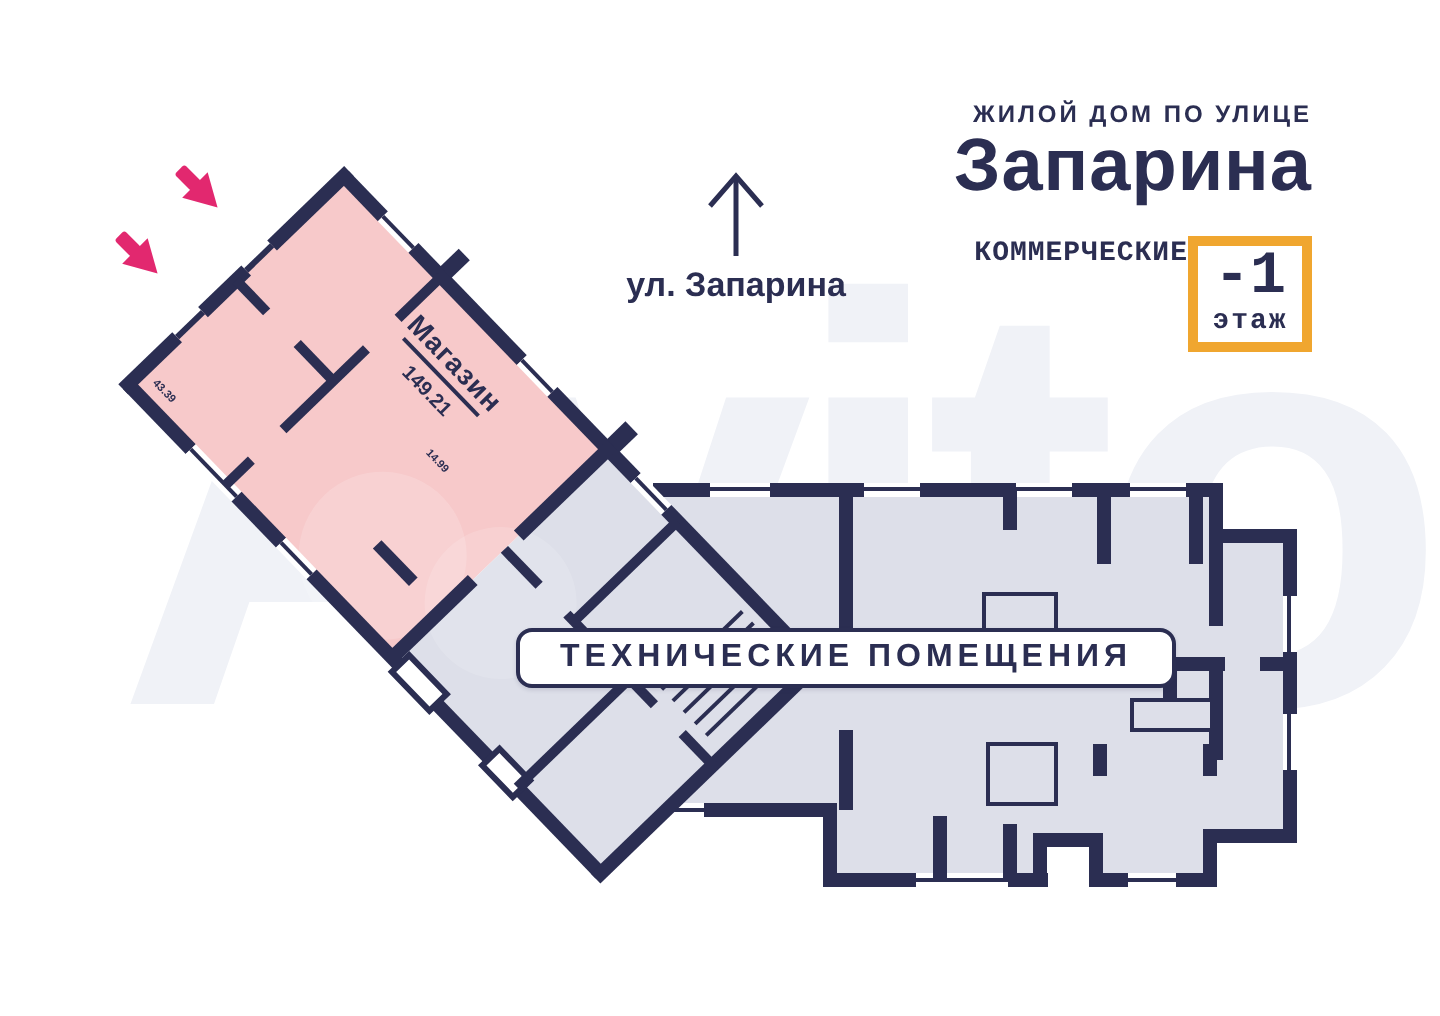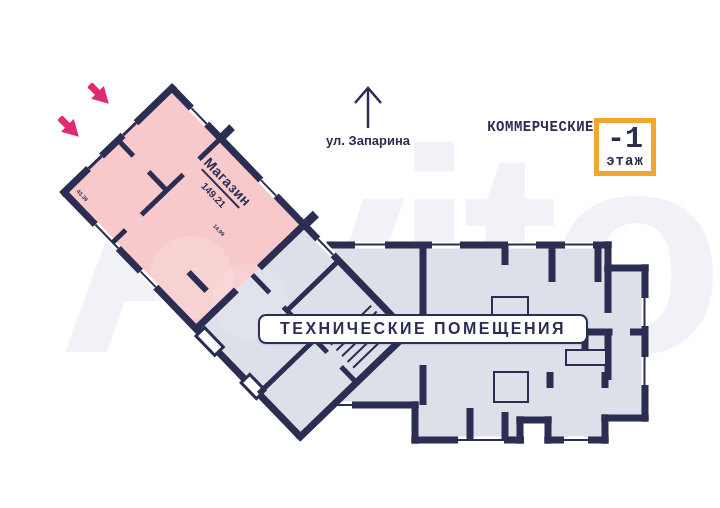--- a/index.html
+++ b/index.html
@@ -24,21 +24,21 @@
   
   .header{position:absolute;top:50px;right:64px;text-align:right;color:var(--navy);}
   .header .sub{font-size:12px;font-weight:700;letter-spacing:1.5px;}
   .header .title{font-size:37px;font-weight:700;letter-spacing:.5px;line-height:1.05;}
   .commercial{position:absolute;top:118px;right:64px;display:flex;font-family:Liberation Mono, monospace;}
   .commercial .lines{text-align:right;color:var(--navy);font-weight:700;font-size:14px;line-height:1.35;letter-spacing:.5px;}
   .floor-box{width:62px;height:58px;border:5px solid var(--orange);display:flex;flex-direction:column;align-items:center;justify-content:center;color:var(--navy);background:#fff;}
   .floor-box .num{font-size:30px;font-weight:700;line-height:.9;}
   .floor-box .lbl{font-size:14px;font-weight:700;letter-spacing:1px;}
   
-  .street-label{position:absolute;left:310px;top:133px;width:116px;text-align:center;color:var(--navy);font-size:13px;font-weight:700;}
+  .street-label{position:absolute;left:310px;top:133px;width:116px;text-align:center;color:var(--navy);font-size:17px;font-weight:700;}
   
   .tech-box{position:absolute;left:258px;top:314px;width:330px;height:30px;background:#fff;border:2.5px solid var(--navy);border-radius:8px;display:flex;align-items:center;justify-content:center;color:var(--navy);font-size:16px;font-weight:700;letter-spacing:2.5px;box-shadow:0 1px 2px rgba(43,46,82,.15);}
 </style>
 </head>
 <body>
 
 <div class="stage">
 
   <svg class="plan-svg" width="720" height="508" viewBox="0 0 720 508">
 
@@ -200,20 +200,24 @@
     </g>
 
     <g stroke="#2B2E52" stroke-width="2.5" fill="none">
       <path d="M368,128 V90"></path>
       <path d="M355,103 L368,88 L381,103"></path>
     </g>
   </svg>
 
   <div class="street-label">ул. Запарина</div>
 
+  <div class="header">
+    <div class="sub">ЖИЛОЙ ДОМ ПО УЛИЦЕ</div>
+    <div class="title">Запарина</div>
+  </div>
 
   <div class="commercial">
     <div class="lines">
       <div>КОММЕРЧЕСКИЕ</div>
     </div>
     <div class="floor-box">
       <div class="num">-1</div>
       <div class="lbl">этаж</div>
     </div>
   </div>

